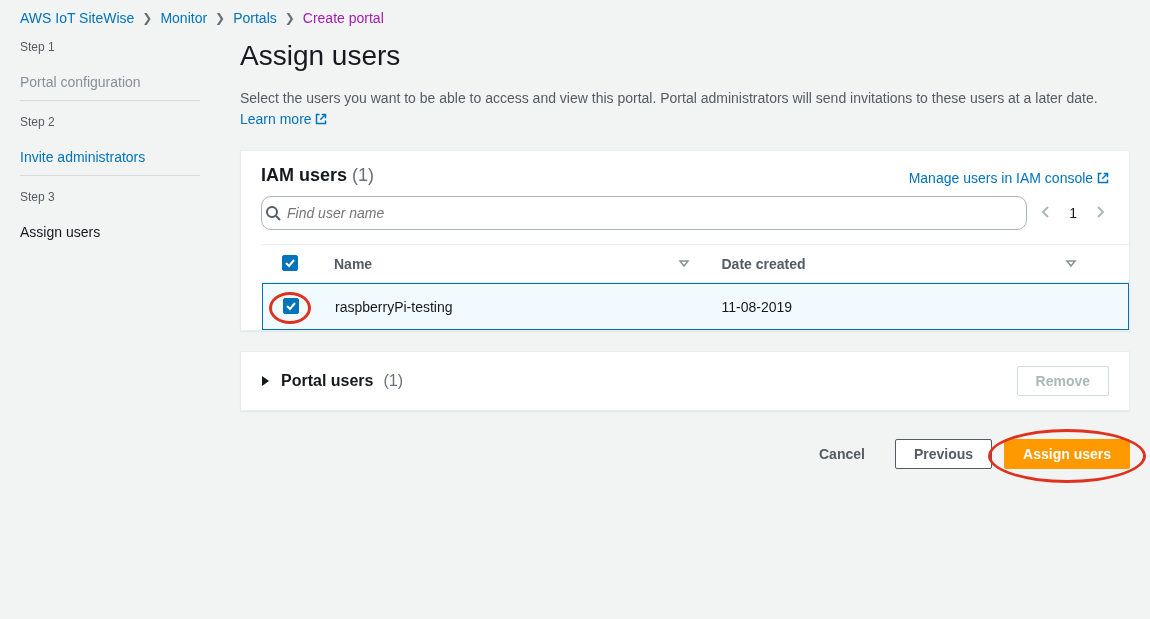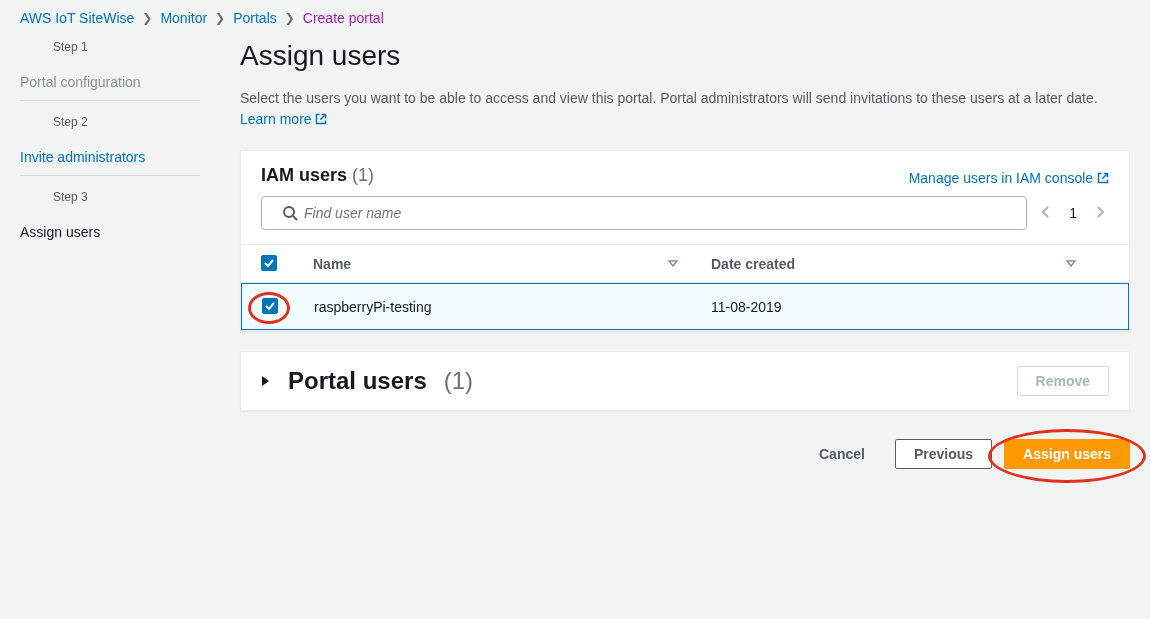--- a/index.html
+++ b/index.html
@@ -20,21 +20,21 @@
     gap: 8px;
     color: #687078;
   }
   .breadcrumb .crumb-link { color: #0073bb; }
   .breadcrumb .crumb-current { color: #a21caf; }
   .chev { color: #687078; font-size: 12px; }
   .layout { display: flex; padding: 0 20px 20px 20px; gap: 40px; }
   .wizard { width: 180px; flex: 0 0 180px; padding-top: 2px; }
   .wstep { padding: 4px 0 10px 0; border-bottom: 1px solid #d5dbdb; margin-bottom: 10px; }
   .wstep:last-child { border-bottom: none; }
-  .wstep-n { font-size: 12px; color: #545b64; margin-left: 33px; }
+  .wstep-n { font-size: 12px; color: #545b64; }
   .wstep-t { font-size: 14px; margin-top: 20px; }
   .wstep-t.link { color: #0073bb; cursor: pointer; }
   .wstep-t.done { color: #879196; cursor: pointer; }
   .wstep-t.current { color: #16191f; }
   .main { flex: 1; }
   h1 { font-size: 28px; font-weight: 400; margin: 6px 0 16px 0; color: #16191f; }
   .desc { color: #545b64; font-size: 14px; margin-bottom: 20px; line-height: 1.5; }
   .ext-icon { display: inline-block; width: 12px; height: 12px; vertical-align: -1px; }
   .tabs { display: flex; border-bottom: 1px solid #aab7b8; margin-bottom: 22px; position: relative; }
   .tab { padding: 10px 18px 10px 18px; font-size: 14px; font-weight: 700; color: #545b64; cursor: pointer; position: relative; }
@@ -57,35 +57,36 @@
   .panel + .panel { margin-top: 20px; }
   .panel-head {
     display: flex; justify-content: space-between; align-items: flex-end;
     padding: 14px 20px 10px 20px;
   }
   .panel-title { font-size: 18px; font-weight: 700; color: #16191f; }
   .panel-title .count { color: #687078; font-weight: 400; }
   .toolbar { padding: 0 20px 14px 20px; display: flex; gap: 10px; align-items: center; }
   .search-wrap {
     flex: 1; display: flex; align-items: center;
-    border: 1px solid #aab7b8; border-radius: 4px; padding: 4px 20px;
+    border: 1px solid #aab7b8; border-radius: 10px; padding: 4px 3px;
     background: #fff;
   }
   .search-wrap svg { flex: 0 0 auto; }
   .search-wrap input {
     border: none; outline: none; flex: 1; font-size: 14px; padding: 4px 6px;
     font-style: italic; color: #545b64; background: transparent;
   }
   .pager { display: flex; align-items: center; gap: 14px; color: #687078; }
   .pager .pagebtn { cursor: pointer; color: #aab7b8; padding: 4px; }
   .pager .pageno { color: #16191f; font-weight: 400; }
   .thead, .trow {
     display: grid;
     grid-template-columns: 52px 1fr 44px 1fr 44px;
     align-items: center;
+    margin-left: 21px;
   }
   .thead {
     border-top: 1px solid #eaeded;
     border-bottom: 1px solid #eaeded;
     font-weight: 700; color: #545b64;
     padding: 10px 20px;
   }
   .sort-icon { color: #879196; justify-self: start; }
   .trow {
     padding: 14px 20px;
@@ -95,21 +96,21 @@
     background: #f1faff;
     border: 1px solid #0073bb;
   }
   .chk { width: 16px; height: 16px; border: 1px solid #0073bb; border-radius: 2px; background: #0073bb; display: inline-flex; align-items: center; justify-content: center; cursor: pointer; position: relative; }
   .chk svg { display: block; }
   .row-oval { position: absolute; left: 6px; top: 8px; width: 42px; height: 32px; border: 3px solid #e0301e; border-radius: 50%; pointer-events: none; }
   .panel2-head {
     display: flex; justify-content: space-between; align-items: center;
     padding: 14px 20px;
   }
-  .expand-row { display: flex; align-items: center; gap: 17px; font-size: 24px; font-weight: 700; cursor: pointer; }
+  .expand-row { display: flex; align-items: center; gap: 10px; font-size: 16px; font-weight: 700; cursor: pointer; }
   .expand-row .count { color: #687078; font-weight: 400; }
   .btn {
     display: inline-flex; align-items: center; justify-content: center;
     font-weight: 700; font-size: 14px; padding: 6px 18px; border-radius: 2px;
     cursor: pointer; border: 1px solid #545b64; background: #fff; color: #545b64;
   }
   .btn.primary { background: #ff9900; border-color: #ff9900; color: #fff; }
   .btn.disabled { color: #aab7b8; border-color: #d5dbdb; cursor: default; }
   .btn.ghost { border: none; background: transparent; color: #545b64; }
   .footer { display: flex; justify-content: flex-end; gap: 12px; margin-top: 28px; position: relative; align-items: center; }

